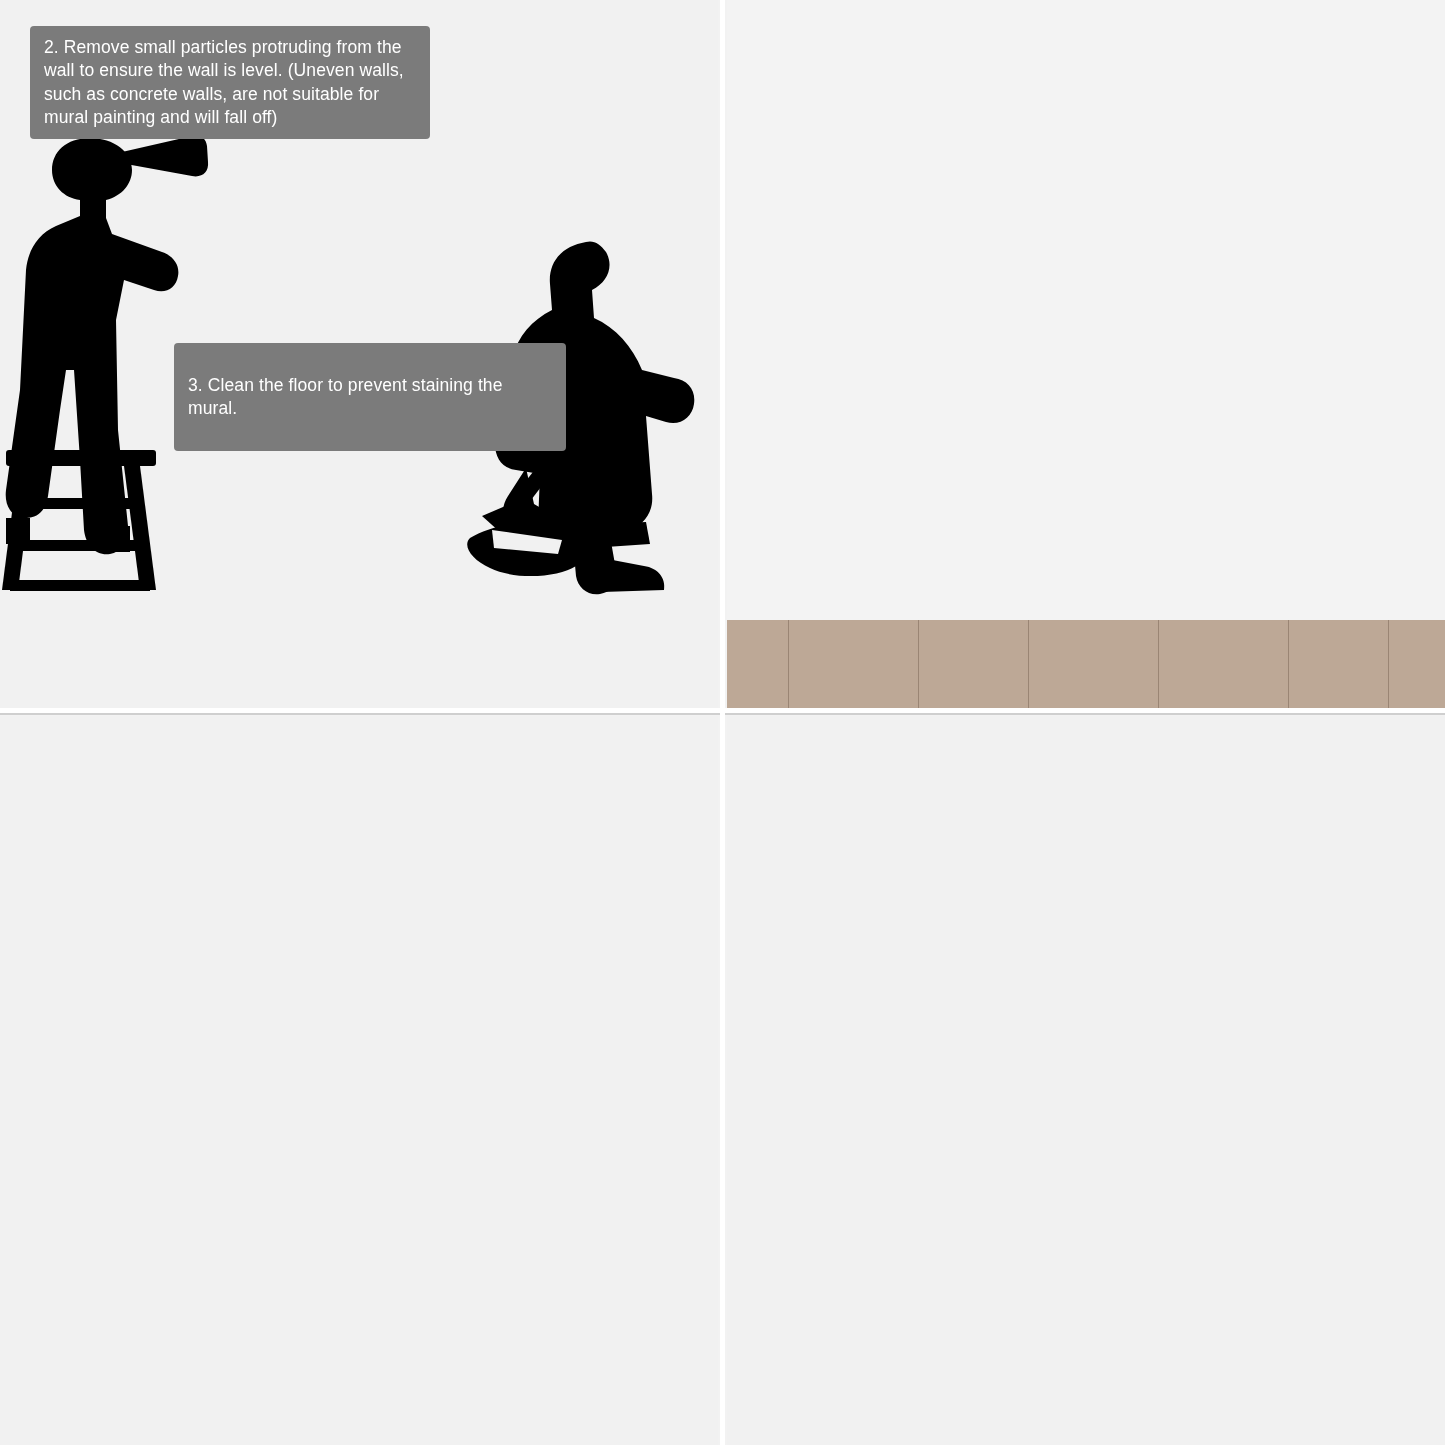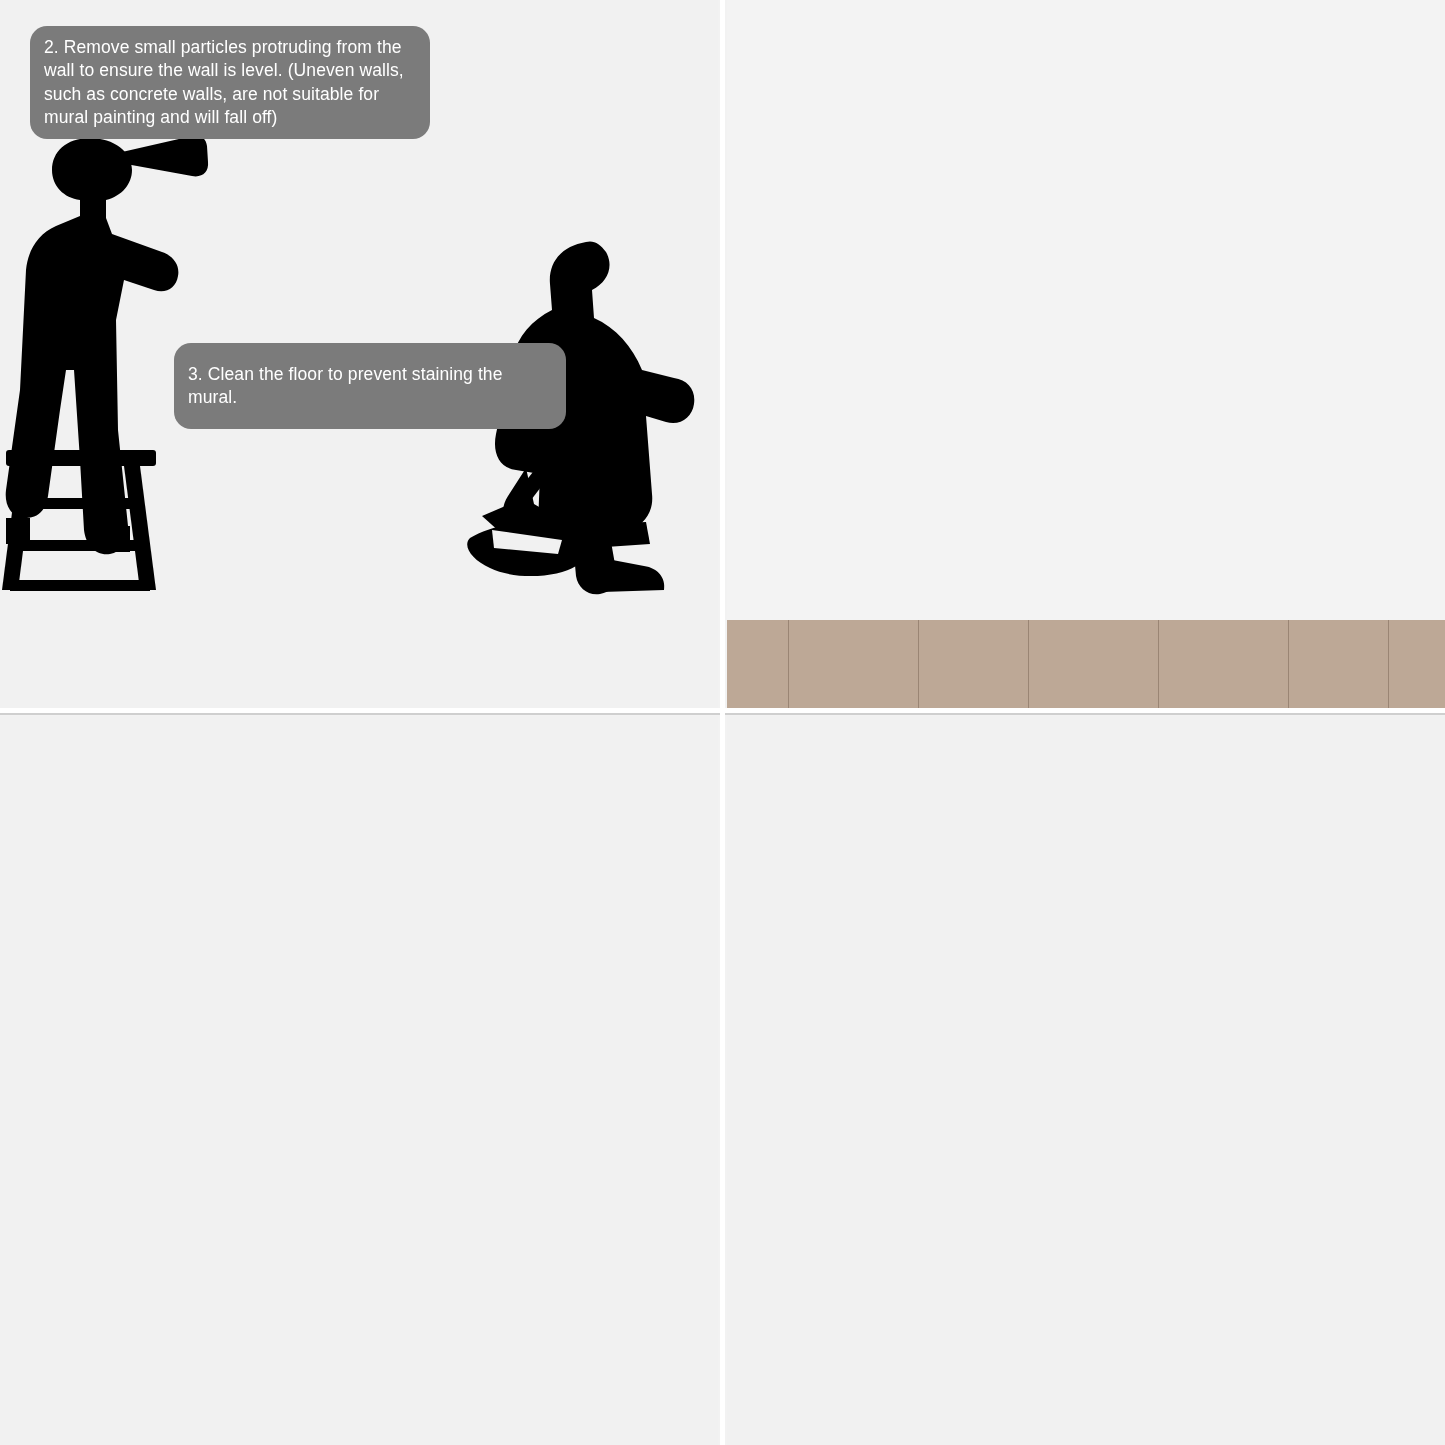--- a/index.html
+++ b/index.html
@@ -45,28 +45,28 @@
     left: 0; top: 713px; width: 1445px; height: 2px;
     background: #cfcfcf;
   }
 
   
   .callout {
     position: absolute;
     box-sizing: border-box;
     background: #7b7b7b;
     color: #ffffff;
-    border-radius: 17px;
+    border-radius: 4px;
     padding: 10px 14px;
     font-size: 17.5px;
     line-height: 1.33;
     letter-spacing: .1px;
   }
   #callout-2 { left: 30px;  top: 26px;  width: 400px; }
-  #callout-3 { left: 174px; top: 343px; width: 392px; height: 86px; display: flex; align-items: center; }
+  #callout-3 { left: 174px; top: 343px; width: 392px; height: 108px; display: flex; align-items: center; }
 
   
   .sil { position: absolute; }
 
   
   .floor {
     position: absolute;
     left: 0; top: 620px; width: 718px; height: 90px;
     background:
       linear-gradient(to bottom, rgba(0,0,0,.12), rgba(0,0,0,.02) 35%, rgba(0,0,0,.18)),

